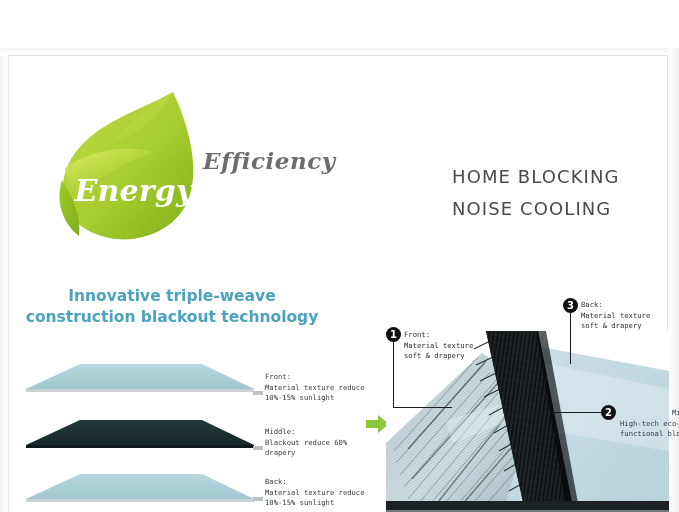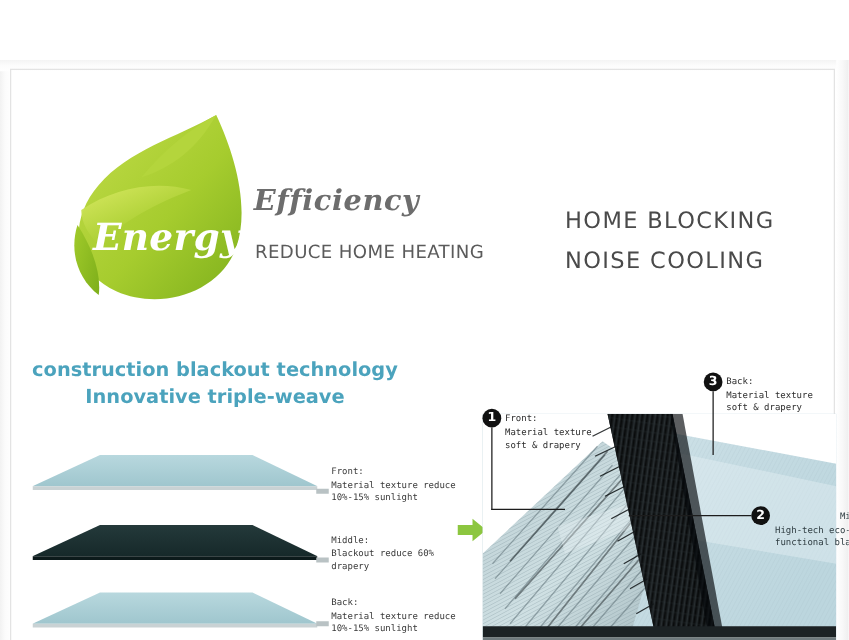--- a/index.html
+++ b/index.html
@@ -276,31 +276,30 @@
       <path d="M20 92 C 46 74, 80 68, 108 76 C 82 86, 54 100, 34 120
                C 26 112, 20 102, 20 92 Z" fill="url(#gleafB)" opacity="0.95"></path>
 
       <path d="M17 104 C 30 124, 36 144, 34 160 C 18 148, 10 126, 17 104 Z" fill="url(#gleafC)"></path>
     </svg>
     <div id="logo-word">Energy</div>
   </div>
 
   <div id="efficiency-title">Efficiency</div>
   <div id="efficiency-sub">
-    <div>REDUCE HOME HEATING</div>
   </div>
 
   <div id="claims">
     <div>HOME  BLOCKING</div>
     <div>NOISE  COOLING</div>
   </div>
 
   <div id="section-heading">
+    <div>Innovative triple-weave</div>
     <div>construction blackout technology</div>
-    <div>Innovative triple-weave</div>
   </div>
 
   <div class="layer-wrap" id="layer-front">
     <svg class="layer-shape" viewBox="0 0 228 34" preserveAspectRatio="none">
       <defs>
         <linearGradient id="gsw1" x1="0%" y1="0%" x2="0%" y2="100%">
           <stop offset="0%" stop-color="#b8d8de"></stop>
           <stop offset="100%" stop-color="#9fc6ce"></stop>
         </linearGradient>
       </defs>

